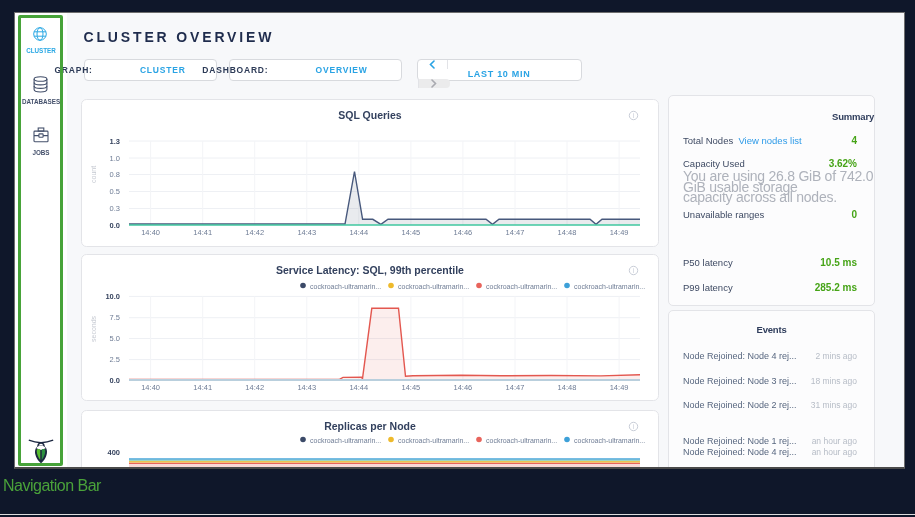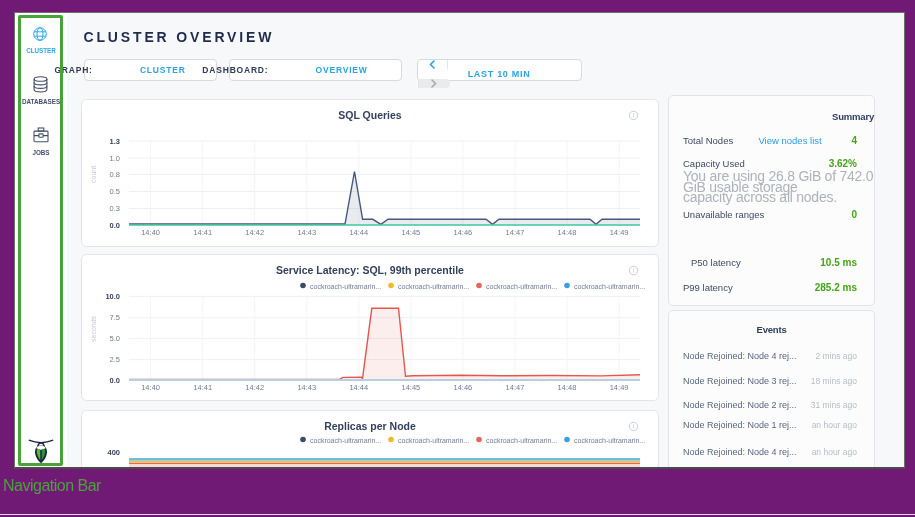--- a/index.html
+++ b/index.html
@@ -1,16 +1,16 @@
 <!DOCTYPE html>
 <html><head>
 <meta charset="utf-8">
 <style>
   html,body{margin:0;padding:0;background:#fefefe;font-family:"Liberation Sans",sans-serif;}
-  #page{position:relative;width:915px;height:517px;overflow:hidden;background:#701a75;}
+  #page{position:relative;width:915px;height:517px;overflow:hidden;background:#0f172a;}
   .abs{position:absolute;}
   
   #frame{left:14px;top:12px;width:891px;height:457px;border:1px solid #6e6e6e;border-bottom:2px solid #4a4a4a;background:#f7f8fa;box-sizing:border-box;overflow:hidden;}
   
   #sidebar{left:0px;top:0px;width:52px;height:455px;background:#ffffff;}
   #greenrect{left:3px;top:2px;width:45px;height:451px;border:3px solid #47a339;border-radius:2px;box-sizing:border-box;z-index:5;}
   .navlabel{width:52px;text-align:center;font-size:6.3px;font-weight:bold;letter-spacing:0;color:#44506b;}
   
   #title{left:68.5px;top:15.5px;font-size:14px;line-height:16px;font-weight:bold;letter-spacing:2.85px;color:#1f2c4d;white-space:nowrap;}
   .btn{top:45.5px;height:22px;background:#fff;border:1px solid #d8dade;border-radius:4px;box-sizing:border-box;display:flex;align-items:center;justify-content:center;font-size:8.5px;font-weight:bold;letter-spacing:0.8px;color:#2d3b57;white-space:nowrap;gap:44px;}
@@ -212,32 +212,32 @@
       <text x="39" y="44.5" text-anchor="end" font-size="7.5" font-weight="bold" fill="#37445f">400</text>
       <rect x="48" y="48.3" width="511" height="1.5" fill="#3da0d8"></rect>
       <rect x="48" y="49.8" width="511" height="1.7" fill="#9fd6c4"></rect>
       <rect x="48" y="51.2" width="511" height="1.4" fill="#eebc31"></rect>
       <rect x="48" y="52.8" width="511" height="1.2" fill="#e8645c"></rect>
       <rect x="48" y="54" width="511" height="4" fill="rgba(232,100,92,0.25)"></rect>
     </svg>
 
     <div class="abs card" style="left:653px;top:82px;width:207px;height:211px;">
       <div class="abs" style="left:0;top:14.5px;width:100%;text-align:right;font-size:9.5px;font-weight:bold;letter-spacing:-0.2px;color:#2f3d5c;">Summary</div>
-      <div class="srow" style="top:38.5px;">Total Nodes&nbsp; <span style="color:#2e9be8;margin-left:20px;">View nodes list</span><span class="sval">4</span></div>
+      <div class="srow" style="top:38.5px;">Total Nodes&nbsp; <span style="color:#2e9be8;">View nodes list</span><span class="sval">4</span></div>
       <div class="srow" style="top:61.5px;">Capacity Used<span class="sval">3.62%</span></div>
       <div class="abs" style="left:14px;top:75px;font-size:14px;letter-spacing:-0.25px;color:#aeb2bb;line-height:10.5px;">You are using 26.8 GiB of 742.0 GiB usable storage<br>capacity across all nodes.</div>
       <div class="srow" style="top:112.5px;">Unavailable ranges<span class="sval">0</span></div>
-      <div class="srow" style="top:160.5px;margin-left:8px;">P50 latency<span class="sval">10.5 ms</span></div>
+      <div class="srow" style="top:160.5px;">P50 latency<span class="sval">10.5 ms</span></div>
       <div class="srow" style="top:186px;">P99 latency<span class="sval">285.2 ms</span></div>
     </div>
 
     <div class="abs card" style="left:653px;top:297px;width:207px;height:170px;border-radius:5px 5px 0 0;">
       <div class="abs" style="left:0;top:12.5px;width:100%;text-align:center;font-size:9.5px;font-weight:bold;letter-spacing:-0.2px;color:#2f3d5c;">Events</div>
       <div class="erow" style="top:40px;">Node Rejoined: Node 4 rej...<span class="etime">2 mins ago</span></div>
       <div class="erow" style="top:64.5px;">Node Rejoined: Node 3 rej...<span class="etime">18 mins ago</span></div>
       <div class="erow" style="top:88.5px;">Node Rejoined: Node 2 rej...<span class="etime">31 mins ago</span></div>
-      <div class="erow" style="top:109px;">Node Rejoined: Node 1 rej...<span class="etime">an hour ago</span></div>
+      <div class="erow" style="top:125px;">Node Rejoined: Node 1 rej...<span class="etime">an hour ago</span></div>
       <div class="erow" style="top:136px;">Node Rejoined: Node 4 rej...<span class="etime">an hour ago</span></div>
     </div>
   </div>
   <div class="abs" id="caption">Navigation Bar</div>
   <div class="abs" id="bottomrule"></div>
 </div>
 
 </body></html>

